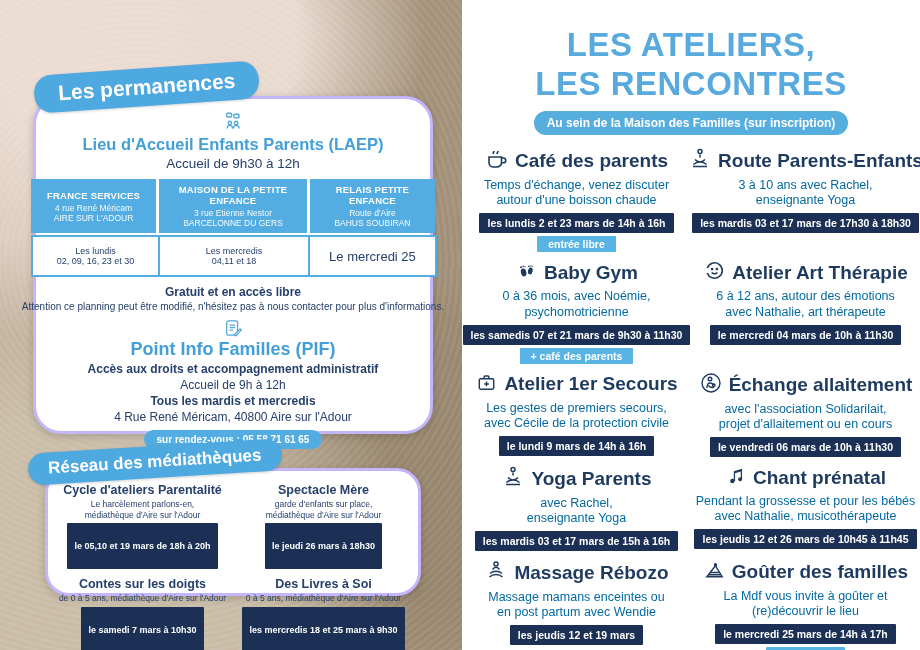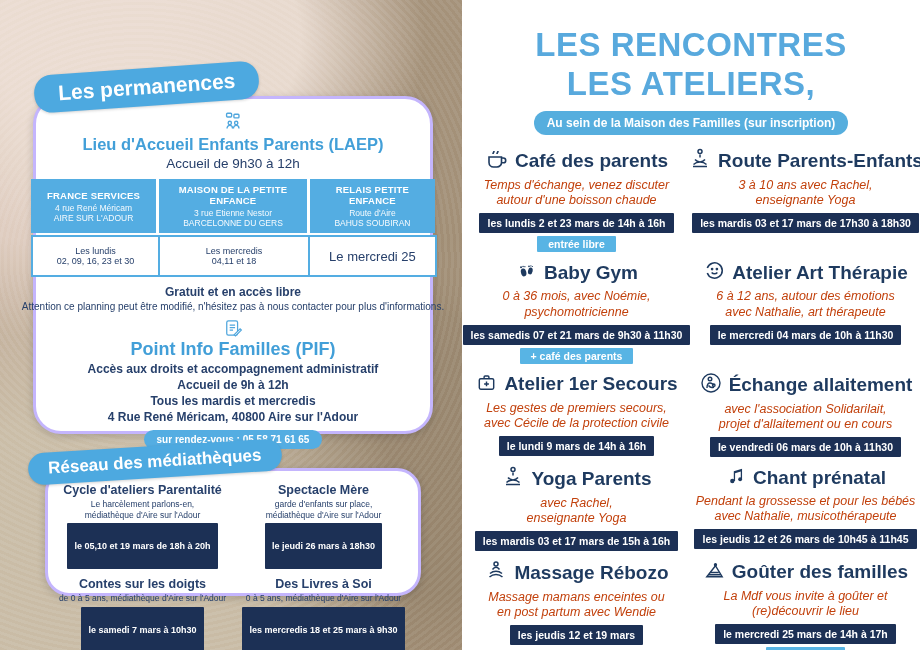--- a/index.html
+++ b/index.html
@@ -59,21 +59,21 @@
   .sched-body{display:grid;grid-template-columns:1fr 1.18fr 1fr;margin-top:2px;}
   .sched-body .cell{
     border:2px solid #54ade2;background:#fff;color:#27406b;text-align:center;
     display:flex;flex-direction:column;justify-content:center;min-height:38px;
     font-size:9px;white-space:pre-line;margin-right:-2px;
   }
   .sched-body .cell.big{font-size:13px;}
   .gratuit{font-size:12px;font-weight:700;margin-top:8px;text-align:center;}
   .small-note{font-size:10px;margin-top:2px;text-align:center;white-space:nowrap;}
   .pif-title{font-size:18px;margin-top:1px;}
-  .pif-line{font-size:12px;text-align:center;margin-top:2px;font-weight:bold;}
+  .pif-line{font-size:12px;text-align:center;margin-top:2px;}
   .bold{font-weight:700;}
   .pill{
     display:inline-block;background:#54ade2;color:#fff;font-weight:700;
     font-size:10px;border-radius:13px;padding:4px 13px;margin-top:6px;
   }
   .icon-slot{margin-top:3px;line-height:0;}
   
   .med-grid{display:grid;grid-template-columns:1fr 1fr;column-gap:8px;row-gap:8px;}
   .med-item{text-align:center;}
   .med-title{color:#27406b;font-weight:700;font-size:12.5px;}
@@ -98,21 +98,21 @@
   .events{
     margin-top:12px;display:grid;grid-template-columns:229px 229px;
     justify-content:center;
   }
   .event{
     text-align:center;margin-bottom:7px;min-height:87px;
     display:flex;flex-direction:column;align-items:center;
   }
   .ev-head{display:flex;align-items:center;justify-content:center;gap:6px;}
   .ev-title{color:#1e3a5f;font-weight:700;font-size:19px;white-space:nowrap;}
-  .ev-desc{color:#c2410c;font-size:12.5px;line-height:1.22;margin-top:3px;white-space:pre-line;font-style:italic;}
+  .ev-desc{color:#0369a1;font-size:12.5px;line-height:1.22;margin-top:3px;white-space:pre-line;}
   .ev-badge{
     display:inline-block;background:#1c3055;color:#fff;font-weight:700;
     font-size:10.5px;padding:4px 8px;margin-top:5px;border-radius:1px;white-space:nowrap;
   }
   .ev-extra{
     display:inline-block;background:#58b4e4;color:#fff;font-weight:700;
     font-size:10.5px;padding:2px 11px;margin-top:3px;border-radius:1px;white-space:nowrap;
   }
   svg.ic{display:inline-block;}
 </style>
@@ -207,22 +207,22 @@
     <div class="med-item">
       <div class="med-title">Des Livres à Soi</div>
       <div class="med-desc">0 à 5 ans, médiathèque d'Aire sur l'Adour</div>
       <span class="dark-badge">les mercredis 18 et 25 mars à 9h30</span>
     </div>
   </div>
 </div>
 
 <div class="right">
   <div class="main-title">
+    <div>LES ATELIERS,</div>
     <div>LES RENCONTRES</div>
-    <div>LES ATELIERS,</div>
   </div>
   <span class="sub-pill">Au sein de la Maison des Familles (sur inscription)</span>
 
   <div class="events">
 
     <div class="event">
       <div class="ev-head">
         <span>
           <svg class="ic" width="24" height="24" viewBox="0 0 24 24" fill="none" stroke="#1e3a5f" stroke-width="1.6">
             <path d="M4 10h12.5v5.5a4.5 4.5 0 0 1-4.5 4.5H8.5A4.5 4.5 0 0 1 4 15.5z"></path>

